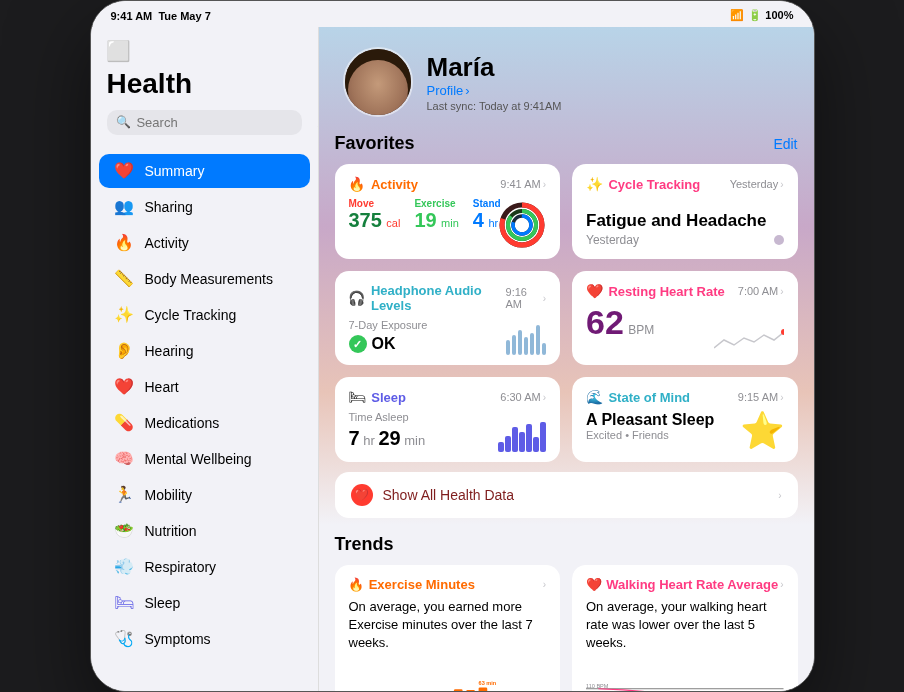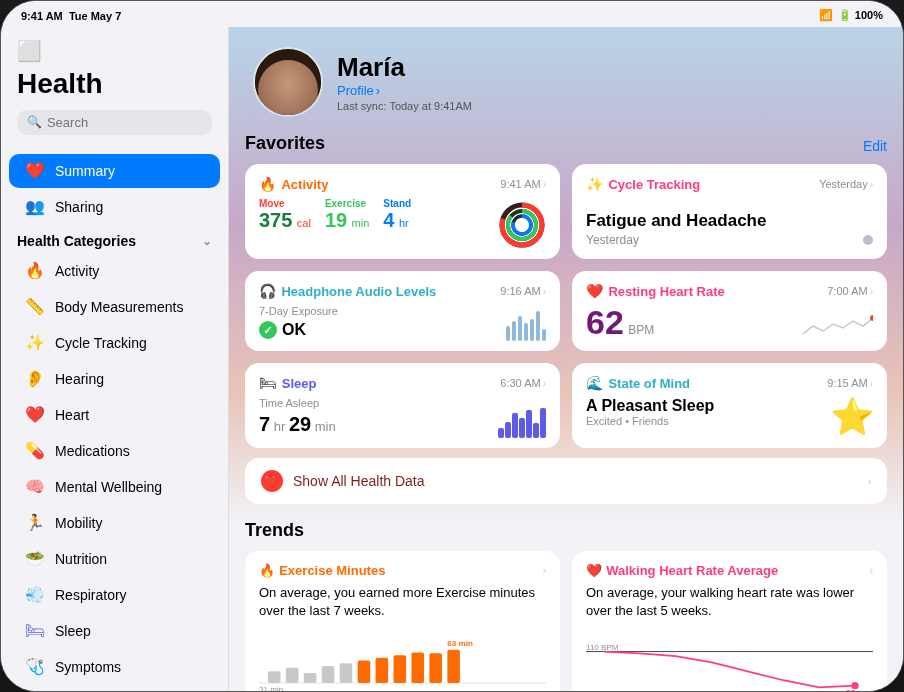--- a/index.html
+++ b/index.html
@@ -5,21 +5,21 @@
     * { box-sizing: border-box; margin: 0; padding: 0; }
     body {
       font-family: -apple-system, BlinkMacSystemFont, 'SF Pro Display', 'Helvetica Neue', Arial, sans-serif;
       background: #1c1c1e;
       display: flex;
       justify-content: center;
       align-items: center;
       min-height: 100vh;
     }
     .device {
-      width: 904px;
+      width: 725px;
       height: 692px;
       background: #f2f2f7;
       border-radius: 36px;
       overflow: hidden;
       position: relative;
       display: flex;
       flex-direction: column;
       box-shadow: 0 30px 80px rgba(0,0,0,0.5);
       border: 1.5px solid #555;
     }
@@ -214,21 +214,21 @@
       color: #555;
       margin-top: 2px;
     }
     
     .section {
       padding: 0 16px 16px 16px;
     }
     .section-header {
       display: flex;
       justify-content: space-between;
-      align-items: flex-end;
+      align-items: center;
       margin-bottom: 10px;
       gap: 45px;
     }
     .section-title {
       font-size: 18px;
       font-weight: 700;
       color: #000;
     }
     .section-edit {
       font-size: 14px;
@@ -533,24 +533,20 @@
       <div class="sidebar-nav">
         <div class="sidebar-item active">
           <span class="item-icon">❤️</span>
           <span class="item-label">Summary</span>
         </div>
         <div class="sidebar-item">
           <span class="item-icon sidebar-sharing">👥</span>
           <span class="item-label">Sharing</span>
         </div>
 
-        <div class="sidebar-section-header">
-          <span>Health Categories</span>
-          <span class="chevron-icon">⌄</span>
-        </div>
 
         <div class="sidebar-item">
           <span class="item-icon icon-activity">🔥</span>
           <span class="item-label">Activity</span>
         </div>
         <div class="sidebar-item">
           <span class="item-icon icon-body">📏</span>
           <span class="item-label">Body Measurements</span>
         </div>
         <div class="sidebar-item">

